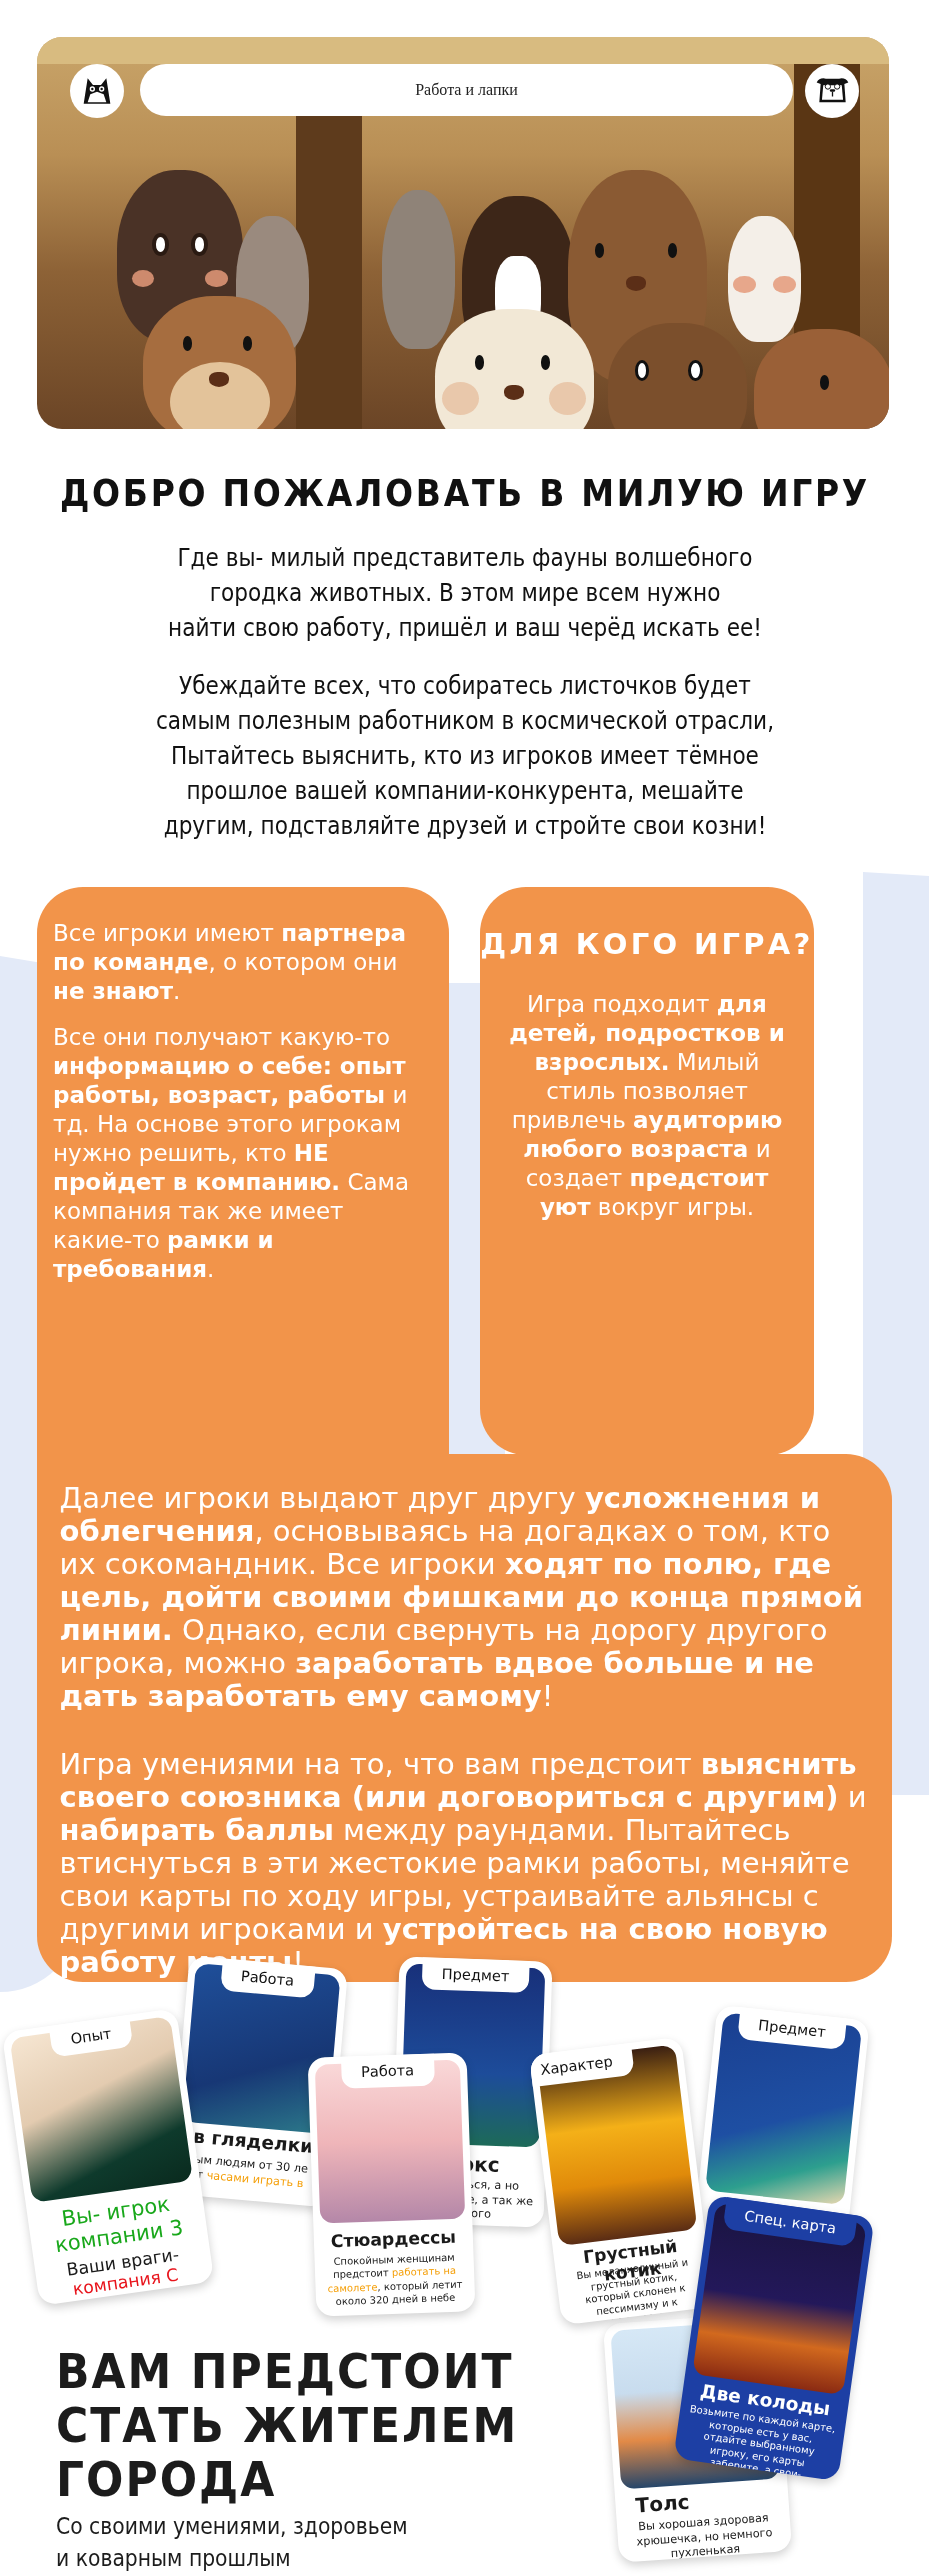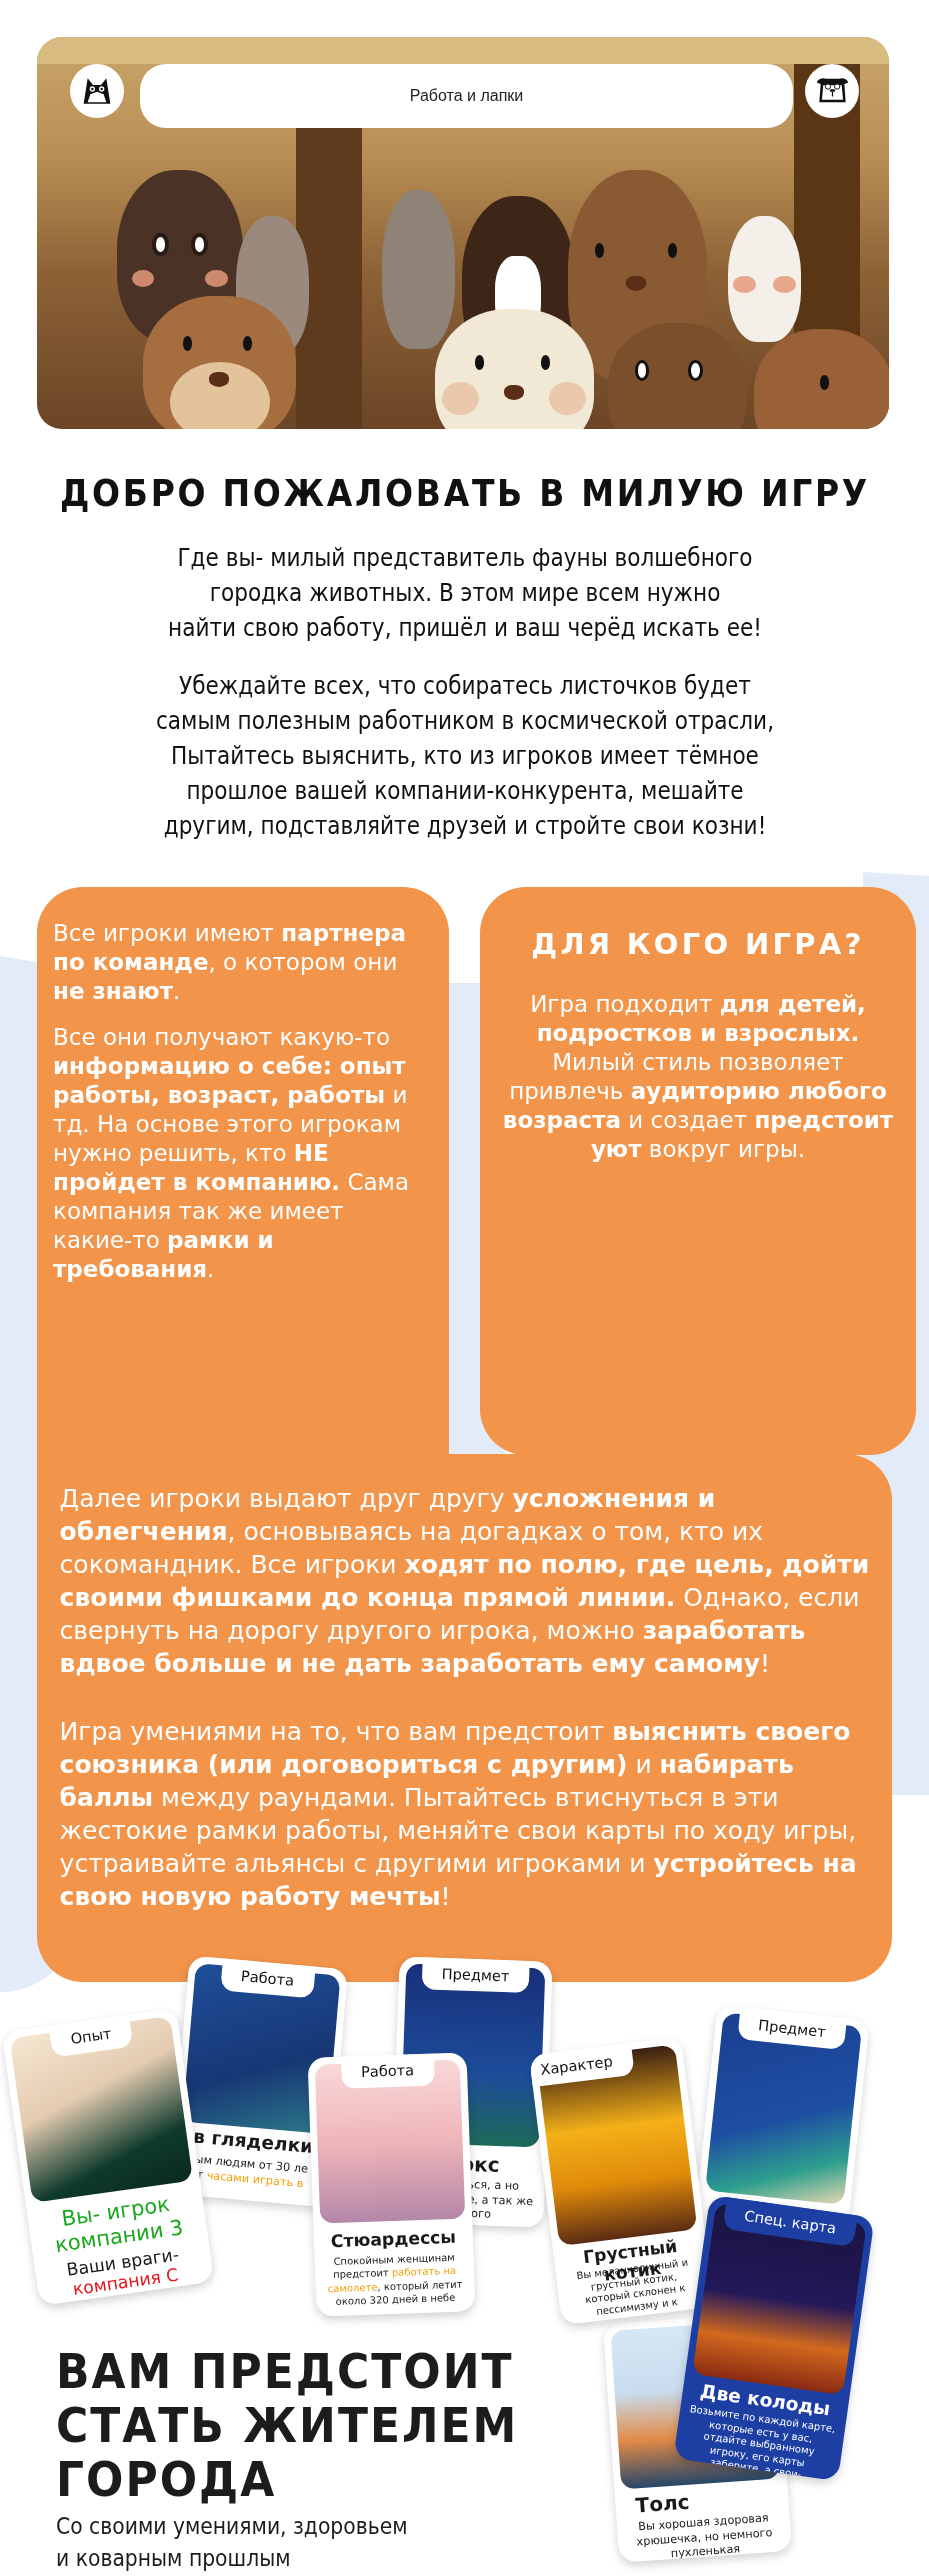--- a/index.html
+++ b/index.html
@@ -7,38 +7,38 @@
   body { position: relative; height: 2576px; overflow: hidden; font-family: "Liberation Sans", sans-serif; color: #1a1a1a; }
 
   
   .hero { position: absolute; left: 37px; top: 37px; width: 852px; height: 392px; border-radius: 25px; overflow: hidden;
     background: linear-gradient(180deg, #c9a56a 0%, #b98f55 30%, #8d6236 60%, #6b4526 100%); }
   .hero .beam { position: absolute; background: #5a3718; }
   .hero .animal { position: absolute; border-radius: 46% 46% 40% 40%; }
   .hero .eye { position: absolute; width: 9.3px; height: 14.6px; background: #111; border-radius: 50%; }
   .hero .nose { position: absolute; width: 20px; height: 14.6px; background: #5b2e17; border-radius: 50% 50% 60% 60%; }
   .hero .blush { position: absolute; width: 22.6px; height: 17.3px; background: #e49a7a; border-radius: 50%; opacity: .85; }
-  .hero-bar { position: absolute; left: 140px; top: 64px; width: 653px; height: 64px; background: #fff; border-radius: 26px; display: flex; align-items: center; justify-content: center; font-size: 16px; color: #222; font-family: Liberation Sans, sans-serif; }
+  .hero-bar { position: absolute; left: 140px; top: 64px; width: 653px; height: 52px; background: #fff; border-radius: 26px; display: flex; align-items: center; justify-content: center; font-size: 16px; color: #222; font-family: Liberation Serif, serif; }
   .hero-circle { position: absolute; top: 64px; width: 54px; height: 54px; background: #fff; border-radius: 50%; display: flex; align-items: center; justify-content: center; }
   .hero-circle.left { left: 70px; }
   .hero-circle.right { left: 806px; }
 
   
   .welcome-title { position: absolute; left: 0; width: 930px; top: 473px; text-align: center; font-family: "DejaVu Sans", sans-serif; font-weight: 900; font-size: 33px; letter-spacing: 2.7px; color: #111; transform: scaleY(1.15); }
   .welcome-text { position: absolute; left: 0; width: 930px; text-align: center; font-family: "DejaVu Sans", sans-serif; font-size: 24px; line-height: 35px; color: #111; transform: scaleX(.9); }
   .welcome-text.p1 { top: 541px; }
   .welcome-text.p2 { top: 669px; }
 
   
   .blue-bg { position: absolute; background: #e3eaf8; }
 
   
   .orange { position: absolute; background: #f2944a; color: #fff; }
   .card-left { left: 37px; top: 887px; width: 412px; height: 598px; border-radius: 46px 46px 0 0; }
-  .card-right { left: 480px; top: 887px; width: 436px; height: 568px; border-radius: 46px; }
+  .card-right { left: 480px; top: 887px; width: 334px; height: 568px; border-radius: 46px; }
   .card-bottom { left: 37px; top: 1454px; width: 855px; height: 528px; border-radius: 0 46px 46px 46px; }
   .join-fill { left: 412px; top: 1454px; width: 80px; height: 53px; }
   .card-title { font-family: "DejaVu Sans", sans-serif; font-weight: 900; font-size: 29px; letter-spacing: 3.3px; text-align: center; }
   .card-body { font-family: "DejaVu Sans", sans-serif; font-size: 23px; line-height: 29px; }
   .card-body b { font-weight: 700; }
   .card-body p { margin-bottom: 17.3px; }
 
   
   .gcard { position: absolute; background: #fff; border-radius: 17.3px; box-shadow: 0 4px 9.3px rgba(0,0,0,.18); overflow: hidden; }
   .gcard .art { position: absolute; left: 6.6px; top: 6.6px; right: 6.6px; border-radius: 13.3px; }
@@ -160,21 +160,21 @@
   <div class="card-title" style="margin-top:40px;">ДЛЯ КОГО ИГРА?</div>
   <div class="card-body" style="padding:29px 20px 0;text-align:center;">
     <p>
       <span>Игра подходит </span><b>для детей, подростков и взрослых.</b><span> Милый стиль позволяет привлечь </span><b>аудиторию любого возраста</b><span> и создает </span><b>предстоит уют</b><span> вокруг игры.</span>
     </p>
   </div>
 </div>
 
 <div class="orange join-fill"></div>
 <div class="orange card-bottom">
-  <div class="card-body" style="padding:28px 22.6px 0 22.6px;font-size:25px;line-height:33px;">
+  <div class="card-body" style="padding:28px 22.6px 0 22.6px;font-size:29px;line-height:33px;">
     <p style="margin-bottom:35px;">
       <span>Далее игроки выдают друг другу </span><b>усложнения и облегчения</b><span>, основываясь на догадках о том, кто их сокомандник.  Все игроки </span><b>ходят по полю, где цель, дойти своими фишками до конца прямой линии.</b><span> Однако, если свернуть на дорогу другого игрока, можно </span><b>заработать вдвое больше и не дать заработать ему самому</b><span>!</span>
     </p>
     <p>
       <span>Игра умениями на то, что вам предстоит </span><b>выяснить своего союзника (или договориться с другим)</b><span> и </span><b>набирать баллы</b><span> между раундами. Пытайтесь втиснуться в эти жестокие рамки работы, меняйте свои карты по ходу игры, устраивайте альянсы с другими игроками и </span><b>устройтесь на свою новую работу мечты</b><span>!</span>
     </p>
   </div>
 </div>
 
 <div class="gcard" style="left:179px;top:1962px;width:159px;height:239px;transform:rotate(5deg);">

